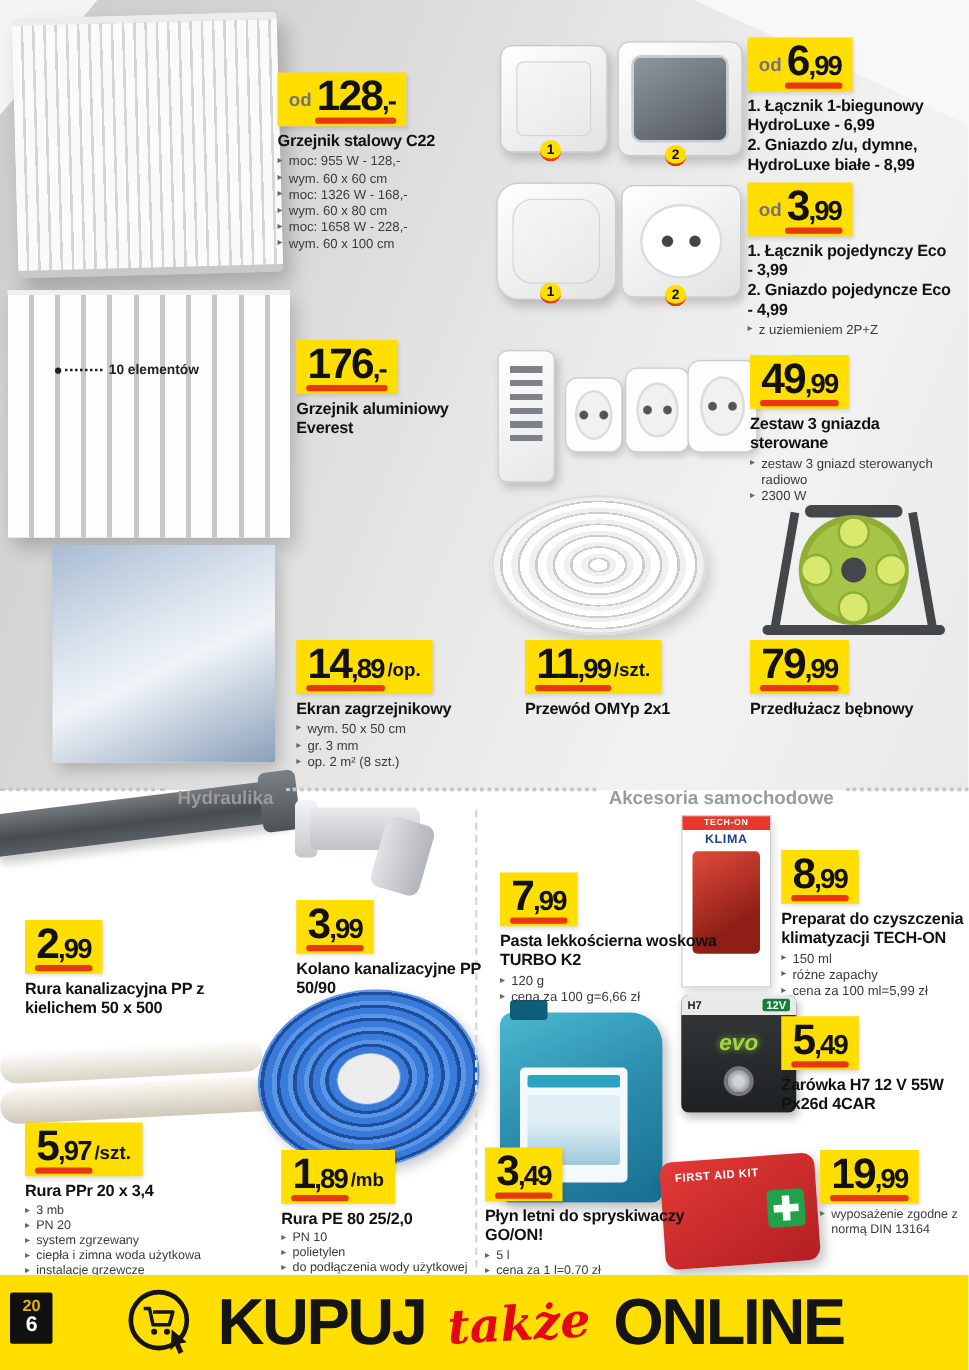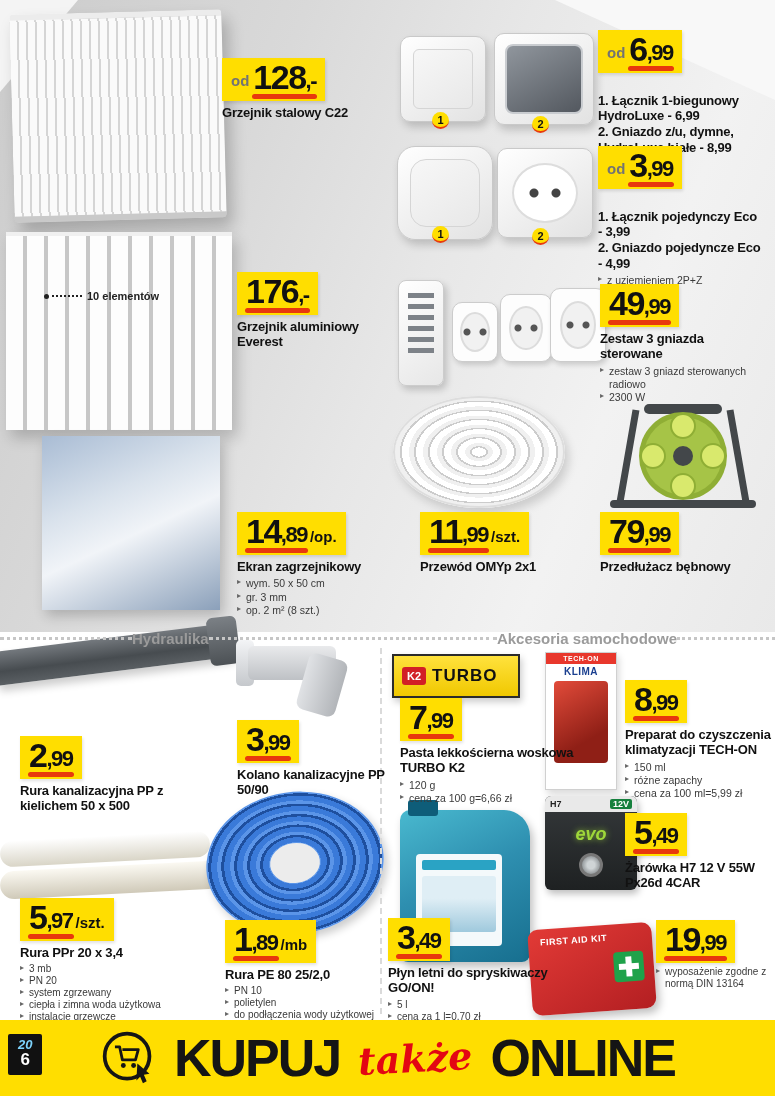--- a/index.html
+++ b/index.html
@@ -19,27 +19,27 @@
   .pnum{position:relative;display:inline-flex;align-items:flex-end;font-weight:800;letter-spacing:-1.5px;color:#111}
   .pint{font-size:34px;line-height:.85}
   .pdec{font-size:22px;line-height:.95}
   .pnum::after{content:"";position:absolute;left:-1px;right:-1px;bottom:-7px;height:5px;background:#E8380D;border-radius:3px}
   .psuf{font-size:15px;font-weight:800;padding-bottom:2px;margin-left:3px;color:#111}
   .pname{font-weight:800;font-size:13px;color:#111;margin-top:4px;line-height:1.2;letter-spacing:-.2px}
   .bullets{list-style:none;margin-top:1px;padding-top:2px}
   .bullets li{font-size:10.5px;color:#3a3a3a;line-height:1.25;padding-left:9px;position:relative}
   .bullets li::before{content:"\25B8";position:absolute;left:0;top:0;font-size:8px;color:#666}
   .compact li{font-size:10px;line-height:1.18}
-  .lines{list-style:none;margin-top:20px}
+  .lines{list-style:none;margin-top:4px}
   .lines li{font-weight:800;font-size:13px;color:#111;line-height:1.2;letter-spacing:-.2px}
   
   .badge{position:absolute;z-index:2;width:17px;height:17px;border-radius:50%;background:#FFDE00;color:#111;
     font-weight:800;font-size:11px;display:flex;align-items:center;justify-content:center;border-bottom:2px solid #E8380D}
   
-  .divider{position:absolute;left:0;top:630px;width:775px;display:flex;align-items:center;z-index:2}
+  .divider{position:absolute;left:0;top:630px;width:775px;display:flex;gap:10px;z-index:2}
   .divider .dots{border-top:3px dotted #c6c6c6;height:0}
   .divider .lbl{font-weight:800;font-size:15px;color:#9b9b9b;white-space:nowrap}
   .d1{width:132px}.d2{flex:1}.d3{width:98px}
   .vsep{position:absolute;left:380px;top:648px;height:366px;border-left:2px dashed #dadada;z-index:1}
   
   .rad1{left:12px;top:12px;width:212px;height:208px;border-radius:4px;transform:rotate(-1.5deg);
     background:repeating-linear-gradient(90deg,#fafafa 0 7px,#d5d5d5 7px 9px);
     border-top:6px solid #ececec;border-bottom:6px solid #c9c9c9;box-shadow:6px 10px 16px rgba(0,0,0,.22)}
   .rad2{left:6px;top:232px;width:226px;height:198px;
     background:repeating-linear-gradient(90deg,#fdfdfd 0 17px,#c7c7c7 17px 21px);
@@ -124,21 +124,21 @@
   .fa-cross{position:absolute;right:10px;top:28px;width:30px;height:30px;background:#1fa24a;border-radius:4px}
   .fa-cross::before{content:"";position:absolute;left:12px;top:5px;width:6px;height:20px;background:#fff}
   .fa-cross::after{content:"";position:absolute;left:5px;top:12px;width:20px;height:6px;background:#fff}
   
   .banner{position:absolute;left:0;top:1020px;width:775px;height:76px;background:#FFDE00;z-index:4;
     display:flex;align-items:center;justify-content:center;gap:18px}
   .kupuj,.online{font-size:52px;font-weight:800;color:#151515;letter-spacing:-2px;line-height:1}
   .takze{font-size:38px;color:#E30613;font-family:"DejaVu Serif",serif;font-style:italic;font-weight:bold;transform:rotate(-3deg)}
   .pagebadge{position:absolute;left:8px;top:1034px;z-index:5;background:#111;padding:4px 10px 5px;
     display:flex;flex-direction:column;align-items:center;border-radius:2px}
-  .anniv{color:#7dd3fc;font-weight:800;font-style:italic;font-size:13px;line-height:1}
+  .anniv{color:#eab308;font-weight:800;font-size:13px;line-height:1}
   .pnum6{color:#fff;font-weight:800;font-size:17px;line-height:1.1}
 </style>
 </head>
 <body>
 
 <div class="page">
   <div class="topbg"></div>
   <div class="wedge-tl"></div>
   <div class="wedge-tr"></div>
 
@@ -186,24 +186,20 @@
     <div class="ring"></div>
     <div class="arm"></div>
     <div class="leg"></div>
   </div>
   <div class="photo ppr">
     <div class="t1"></div>
     <div class="t2"></div>
   </div>
   <div class="photo bluecoil"></div>
 
-  <div class="photo turbo">
-    <span class="k2">K2</span>
-    <span class="turbotxt">TURBO</span>
-  </div>
   <div class="photo klima">
     <div class="klima-head">TECH-ON</div>
     <div class="klima-name">KLIMA</div>
     <div class="klima-img"></div>
   </div>
   <div class="photo h7box">
     <div class="h7-top">
       <span class="h7-l">H7</span>
       <span class="h7-r">12V</span>
     </div>
@@ -224,20 +220,28 @@
 
   <div class="card" style="left:222px;top:58px;width:170px">
     <div class="tag">
       <span class="od">od</span>
       <span class="pnum">
           <span class="pint">128</span>
           <span class="pdec">,-</span>
         </span>
     </div>
     <div class="pname">Grzejnik stalowy C22</div>
+    <ul class="bullets">
+        <li>moc: 955 W - 128,-</li>
+        <li>wym. 60 x 60 cm</li>
+        <li>moc: 1326 W - 168,-</li>
+        <li>wym. 60 x 80 cm</li>
+        <li>moc: 1658 W - 228,-</li>
+        <li>wym. 60 x 100 cm</li>
+      </ul>
   </div>
 
   <div class="card" style="left:598px;top:30px;width:178px">
     <div class="tag">
       <span class="od">od</span>
       <span class="pnum">
           <span class="pint">6</span>
           <span class="pdec">,99</span>
         </span>
     </div>

